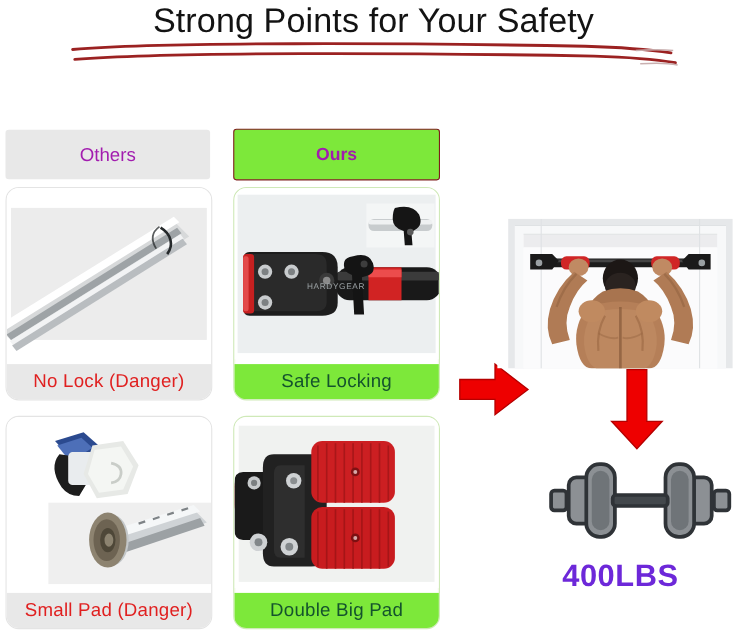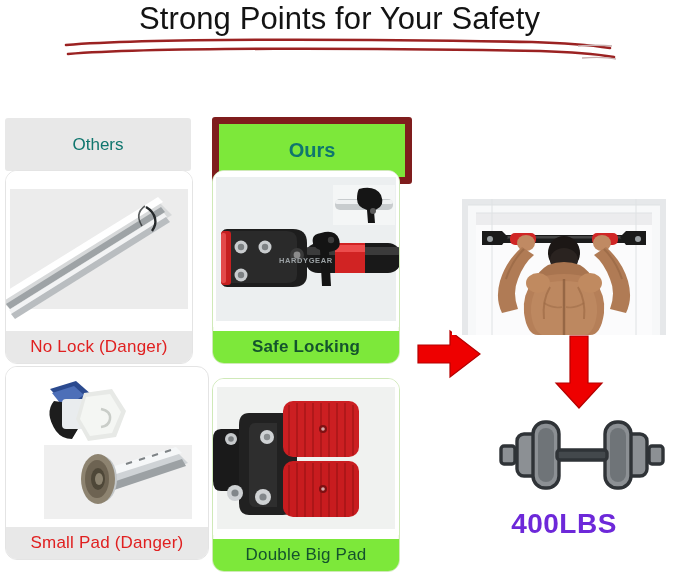--- a/index.html
+++ b/index.html
@@ -14,44 +14,44 @@
   .title-wrap{position:absolute;left:0;top:0;width:679px;height:72px;}
   .title{
     position:absolute;left:0;top:1px;width:679px;text-align:center;
     font-size:31px;font-weight:400;color:#131313;letter-spacing:.1px;
     font-family:"Liberation Sans","DejaVu Sans",sans-serif;
   }
   .swoosh{position:absolute;left:62px;top:34px;width:560px;height:34px;}
 
   
   .hdr{
-    position:absolute;height:53px;border-radius:3px;
+    position:absolute;height:45px;border-radius:3px;
     display:flex;align-items:center;justify-content:center;
-    font-size:17px;color:#0f766e;
+    font-size:17px;color:#a21caf;
   }
   .hdr-others{left:5px;top:118px;width:186px;background:#e8e8e8;font-weight:400;}
   .hdr-ours{left:212px;top:117px;width:186px;background:#7de83a;font-weight:700;
-            font-size:20px;border:7px solid #7f1d1d;}
+            font-size:16px;border:1px solid #7f1d1d;}
 
   
   .card{position:absolute;border-radius:12px;overflow:hidden;background:#fff;}
   .card-others{border:1px solid #e4e4e4;}
   .card-ours{border:1px solid #cfe9b8;box-shadow:0 0 0 1px #f3fae9 inset;}
   .card .photo{position:absolute;left:0;top:0;right:0;overflow:hidden;}
   .caption{
     position:absolute;left:0;right:0;bottom:0;height:32px;
     display:flex;align-items:center;justify-content:center;
     font-size:17px;letter-spacing:.2px;
   }
   .cap-danger{background:#e8e8e8;color:#e02020;}
   .cap-good{background:#7de83a;color:#14532d;}
 
   .c1{left:5px;top:170px;width:186px;height:192px;}
-  .c2{left:212px;top:170px;width:186px;height:192px;font-weight:bold;}
-  .c3{left:5px;top:366px;width:186px;height:192px;padding-left:16px;}
+  .c2{left:212px;top:170px;width:186px;height:192px;}
+  .c3{left:5px;top:378px;width:186px;height:192px;}
   .c4{left:212px;top:378px;width:186px;height:192px;text-align:center;}
   .c1 .photo,.c2 .photo,.c3 .photo,.c4 .photo{height:156px;}
 
   
   .rp{position:absolute;left:452px;top:193px;width:224px;height:142px;}
   .dumbbell{position:absolute;left:497px;top:412px;width:170px;height:86px;}
   .cap-weight{
     position:absolute;left:452px;top:508px;width:224px;text-align:center;
     font-size:28px;font-weight:700;color:#6d28d9;letter-spacing:.5px;
   }

